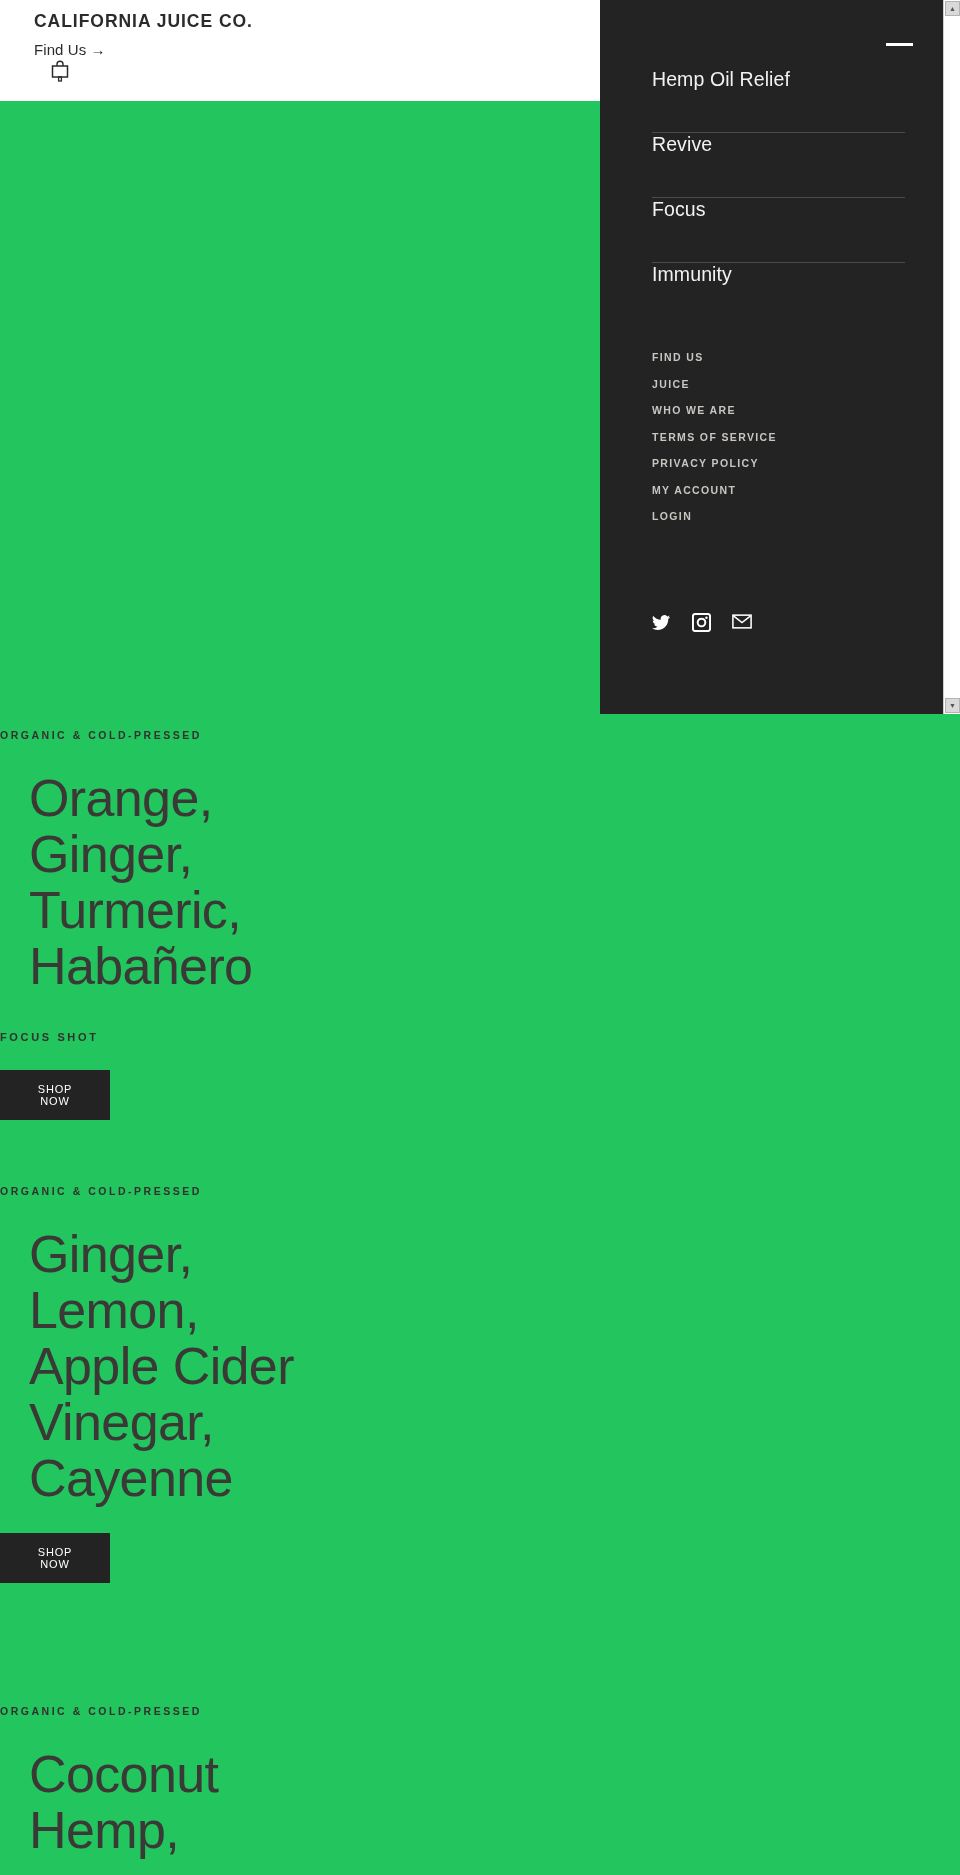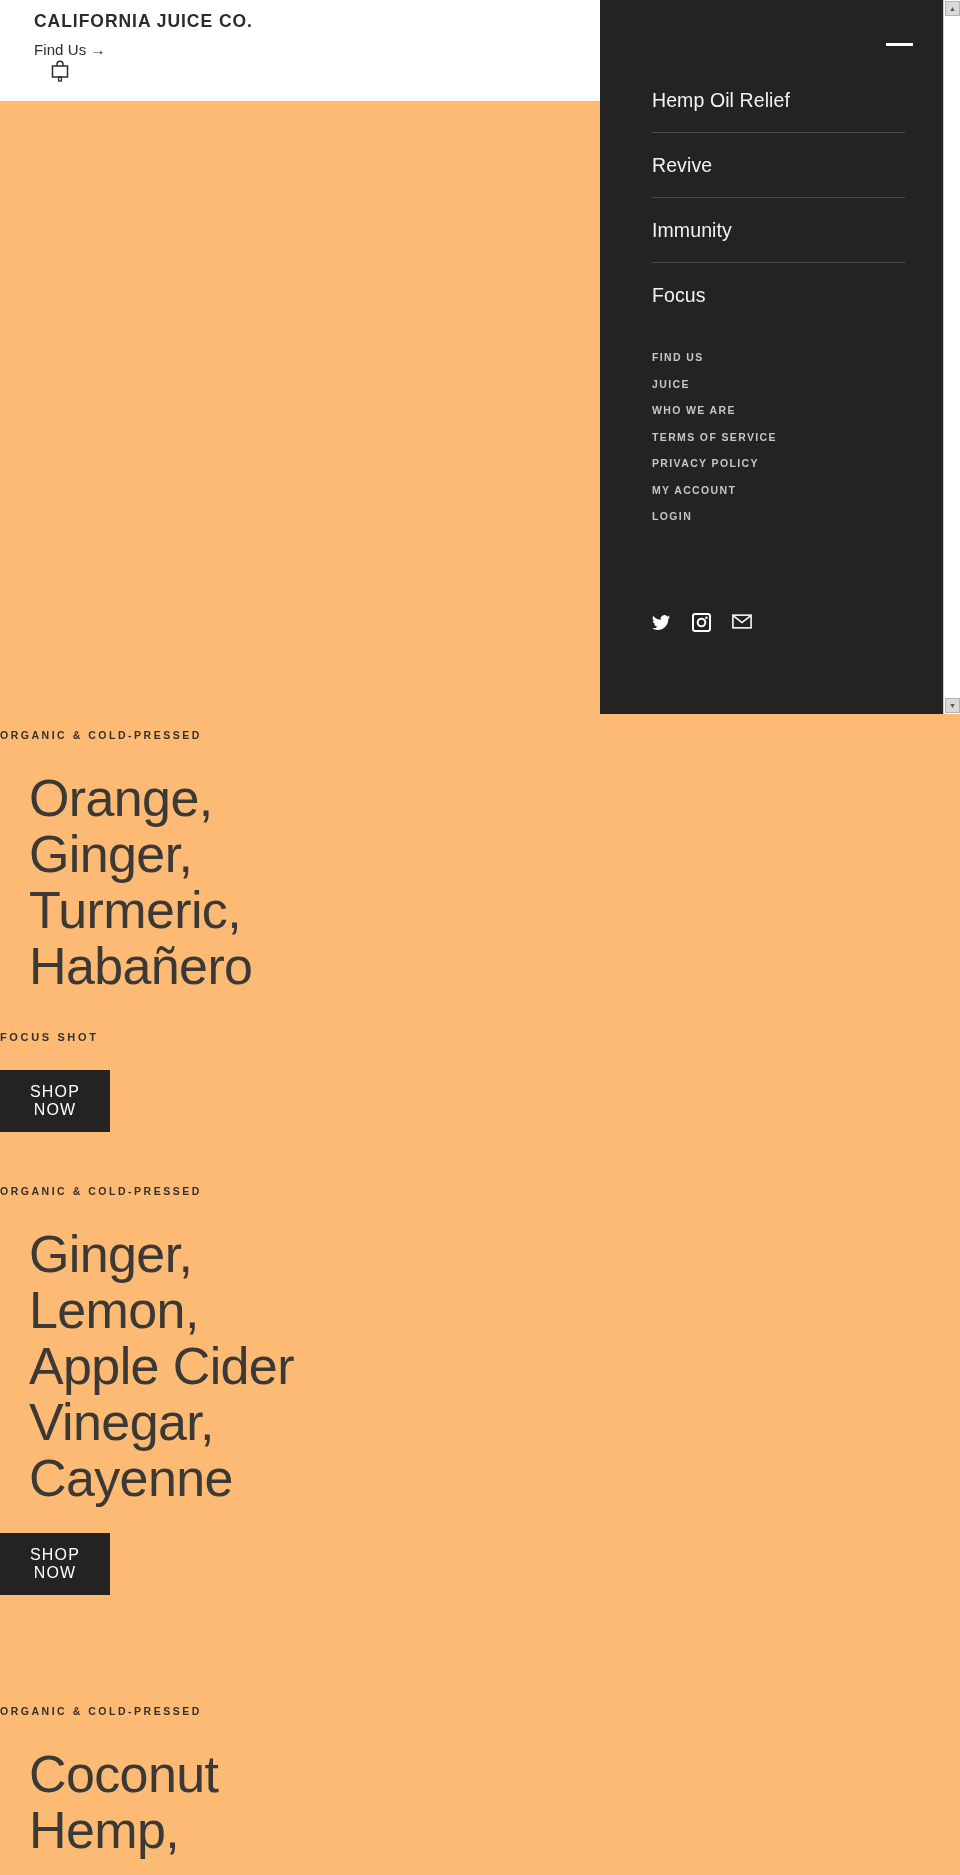--- a/index.html
+++ b/index.html
@@ -2,21 +2,21 @@
 <html><head>
 <meta charset="utf-8">
 <style>
   * { margin:0; padding:0; box-sizing:border-box; }
   html, body {
     width:960px; height:1875px;
     background:#E3D8D0;
     font-family:"Liberation Sans", sans-serif;
     overflow:hidden;
   }
-  #page { position:relative; width:960px; height:1875px; background:#fdba74; }
+  #page { position:relative; width:960px; height:1875px; background:#22c55e; }
 
   
   .site-header{
     position:absolute; left:0; top:0; width:600px; height:101px;
     background:#ffffff;
   }
   .brand{
     position:absolute; left:34px; top:11px;
     font-size:17.5px; font-weight:700; letter-spacing:0.055em;
     color:#2B2B2B; white-space:nowrap;
@@ -38,21 +38,21 @@
   }
   .menu-close{
     position:absolute; right:47px; top:43px;
     width:27px; height:3px; background:#ffffff;
   }
   .menu-primary{
     position:absolute; left:52px; top:68px; width:253px;
   }
   .menu-primary .m-item{
     position:relative; height:65px;
-    display:flex; align-items:center;
+    display:flex; align-items:flex-start;
     border-bottom:1px solid #4a4a4a;
   }
   .menu-primary .m-item:last-child{ border-bottom:none; }
   .menu-primary .m-label{
     font-size:19.5px; color:#F2F2F2; letter-spacing:0.005em;
     font-weight:400;
   }
   .menu-secondary{
     position:absolute; left:52px; top:344px; width:253px;
   }
@@ -92,21 +92,21 @@
     color:#3A3935; letter-spacing:-0.012em;
     white-space:pre-line; margin-top:30px;padding-left:29px;
   }
   .p-sub{
     font-size:11px; font-weight:700; letter-spacing:0.24em;
     color:#33312E; white-space:nowrap; margin-top:36px;
   }
   .shop-btn{
     display:inline-block; margin-top:27px;
     background:#232323; color:#FFFFFF;
-    font-size:16px; font-weight:400; letter-spacing:0.075em;
+    font-size:11px; font-weight:400; letter-spacing:0.075em;
     padding:13px 22px 13px 22px;
     width:110px; text-align:center;
     border:none; cursor:pointer;
     font-family:"Liberation Sans", sans-serif;
   }
 </style>
 </head>
 <body>
 
 <div id="page">
@@ -128,24 +128,24 @@
     <div class="menu-close"></div>
 
     <div class="menu-primary">
       <div class="m-item">
         <span class="m-label">Hemp Oil Relief</span>
       </div>
       <div class="m-item">
         <span class="m-label">Revive</span>
       </div>
       <div class="m-item">
+        <span class="m-label">Focus</span>
+      </div>
+      <div class="m-item">
         <span class="m-label">Immunity</span>
-      </div>
-      <div class="m-item">
-        <span class="m-label">Focus</span>
       </div>
     </div>
 
     <div class="menu-secondary">
       <a class="s-item">FIND US</a>
       <a class="s-item">JUICE</a>
       <a class="s-item">WHO WE ARE</a>
       <a class="s-item">TERMS OF SERVICE</a>
       <a class="s-item">PRIVACY POLICY</a>
       <a class="s-item">MY ACCOUNT</a>

